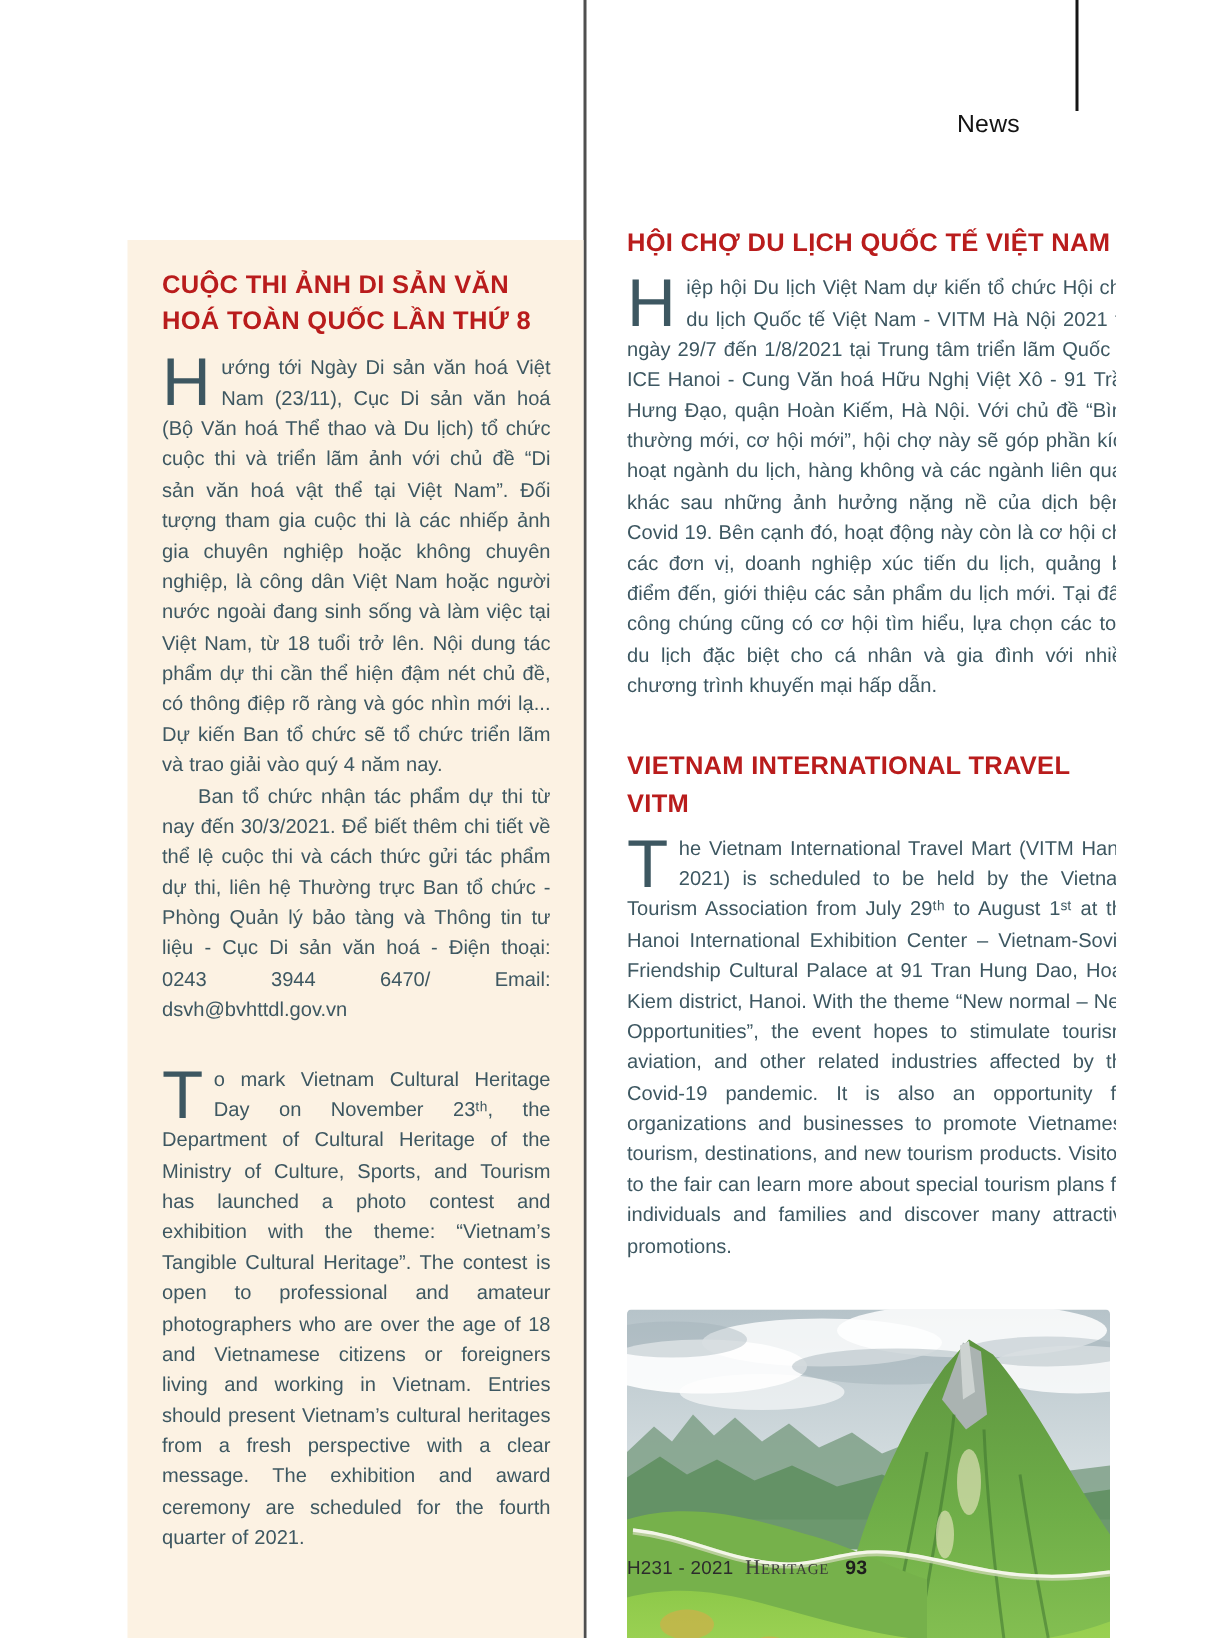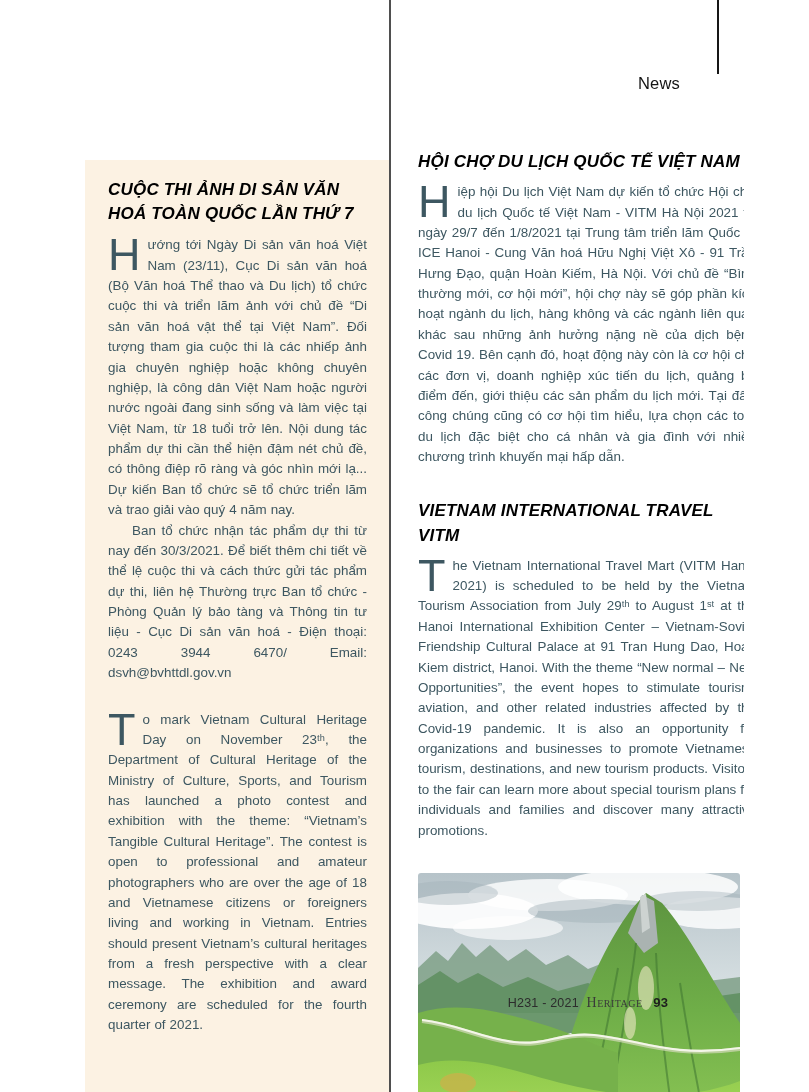--- a/index.html
+++ b/index.html
@@ -13,22 +13,22 @@
   .corner-vline{position:absolute;left:717px;top:0;width:2px;height:74px;background:#161616;}
   .news-label{position:absolute;top:74px;right:64px;font-size:16.5px;color:#141414;letter-spacing:.2px;}
   .news-rule{position:absolute;top:87px;left:748px;width:61px;height:2px;background:#161616;}
 
   
   .left-panel{
     position:absolute;left:85px;top:160px;width:304px;height:932px;
     background:#fcf2e3;box-sizing:border-box;padding:18px 22px 0 23px;
   }
   .article-title{
-    font-size:17px;font-weight:600;color:#000000;line-height:1.42;
-    letter-spacing:.2px;margin:0 0 9px 0;font-style:italic;
+    font-size:17px;font-weight:600;color:#b91c1c;line-height:1.42;
+    letter-spacing:.2px;margin:0 0 9px 0;
   }
   .body-p{
     font-size:13.4px;line-height:1.52;color:#3d5761;text-align:justify;
     margin:0;word-spacing:.02em;
   }
   .body-p.indent{text-indent:24px;}
   .dropcap{
     float:left;font-size:45px;line-height:37px;padding:1px 7px 0 0;
     font-weight:500;color:#3d5761;
   }
@@ -39,21 +39,21 @@
   .right-col .article-title{margin-bottom:8px;}
   .right-col .article{margin-bottom:32px;}
 
   .photo{
     width:322px;height:255px;margin-top:10px;border-radius:3px;overflow:hidden;
     display:block;
   }
 
   
   .footer{
-    position:absolute;top:995px;left:418px;width:340px;text-align:center;
+    position:absolute;top:1037px;left:418px;width:340px;text-align:left;
     font-size:12.5px;color:#2c2c2c;letter-spacing:.2px;
   }
   .footer .mag{
     font-family:"Liberation Serif","DejaVu Serif",serif;
     font-variant:small-caps;font-size:14px;margin-left:4px;color:#3a3a3a;letter-spacing:.5px;
   }
   .footer .pg{font-weight:bold;margin-left:7px;font-size:13px;color:#1d1d1d;}
 </style>
 </head>
 <body>
@@ -62,21 +62,21 @@
 
   <div class="divider-vert"></div>
 
   <div class="corner-vline"></div>
   <div class="news-label">News</div>
   <div class="news-rule"></div>
 
   <aside class="left-panel">
 
     <article class="article">
-      <h2 class="article-title">CUỘC THI ẢNH DI SẢN VĂN HOÁ TOÀN QUỐC LẦN THỨ 7</h2>
+      <h2 class="article-title">CUỘC THI ẢNH DI SẢN VĂN HOÁ TOÀN QUỐC LẦN THỨ 8</h2>
       <p class="body-p"><span class="dropcap">H</span><span>ướng tới Ngày Di sản văn hoá Việt Nam (23/11), Cục Di sản văn hoá (Bộ Văn hoá Thể thao và Du lịch) tổ chức cuộc thi và triển lãm ảnh với chủ đề “Di sản văn hoá vật thể tại Việt Nam”. Đối tượng tham gia cuộc thi là các nhiếp ảnh gia chuyên nghiệp hoặc không chuyên nghiệp, là công dân Việt Nam hoặc người nước ngoài đang sinh sống và làm việc tại Việt Nam, từ 18 tuổi trở lên. Nội dung tác phẩm dự thi cần thể hiện đậm nét chủ đề, có thông điệp rõ ràng và góc nhìn mới lạ... Dự kiến Ban tổ chức sẽ tổ chức triển lãm và trao giải vào quý 4 năm nay.</span></p>
       <p class="body-p indent">Ban tổ chức nhận tác phẩm dự thi từ nay đến 30/3/2021. Để biết thêm chi tiết về thể lệ cuộc thi và cách thức gửi tác phẩm dự thi, liên hệ Thường trực Ban tổ chức - Phòng Quản lý bảo tàng và Thông tin tư liệu - Cục Di sản văn hoá - Điện thoại: 0243 3944 6470/ Email: dsvh@bvhttdl.gov.vn</p>
     </article>
 
     <article class="article">
       <p class="body-p"><span class="dropcap">T</span><span>o mark Vietnam Cultural Heritage Day on November 23ᵗʰ, the Department of Cultural Heritage of the Ministry of Culture, Sports, and Tourism has launched a photo contest and exhibition with the theme: “Vietnam’s Tangible Cultural Heritage”. The contest is open to professional and amateur photographers who are over the age of 18 and Vietnamese citizens or foreigners living and working in Vietnam. Entries should present Vietnam’s cultural heritages from a fresh perspective with a clear message. The exhibition and award ceremony are scheduled for the fourth quarter of 2021.</span></p>
 
     </article>
 
   </aside>

